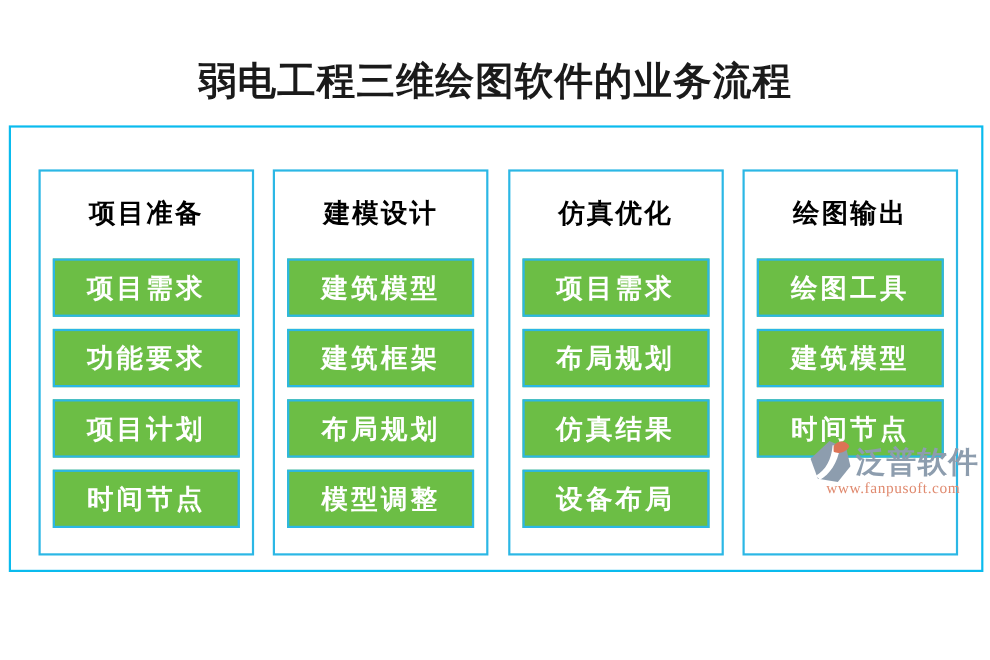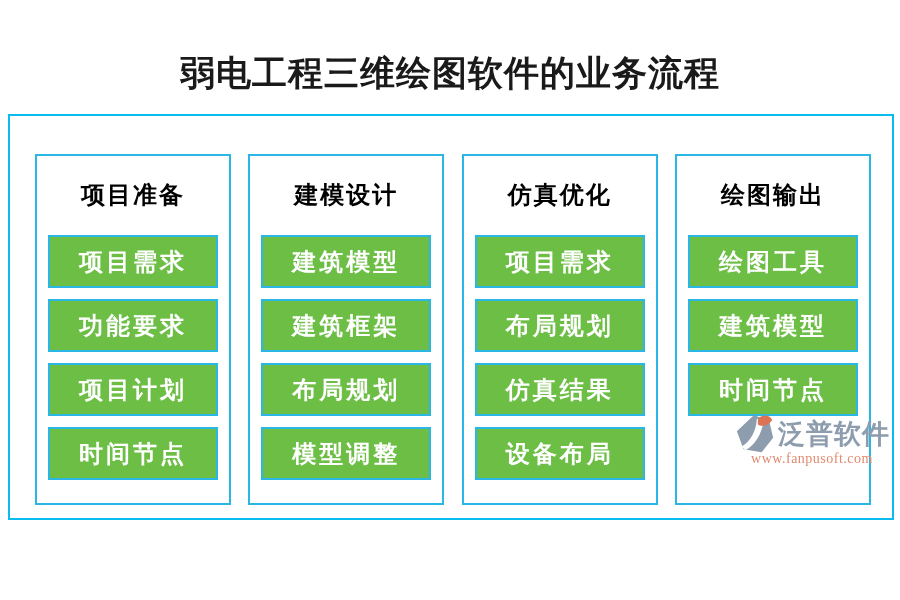--- a/index.html
+++ b/index.html
@@ -68,21 +68,21 @@
     font-size: 24px;
     font-weight: bold;
     letter-spacing: 3px;
     display: flex;
     align-items: center;
     justify-content: center;
   }
 
   .branding {
     position: absolute;
-    right: 10px; bottom: 4px;
+    right: 10px; bottom: 18px;
     display: flex;
     flex-direction: column;
     align-items: center;
   }
   .brand-row {
     display: flex;
     align-items: center;
     gap: 2px;
   }
   .brand-name {

